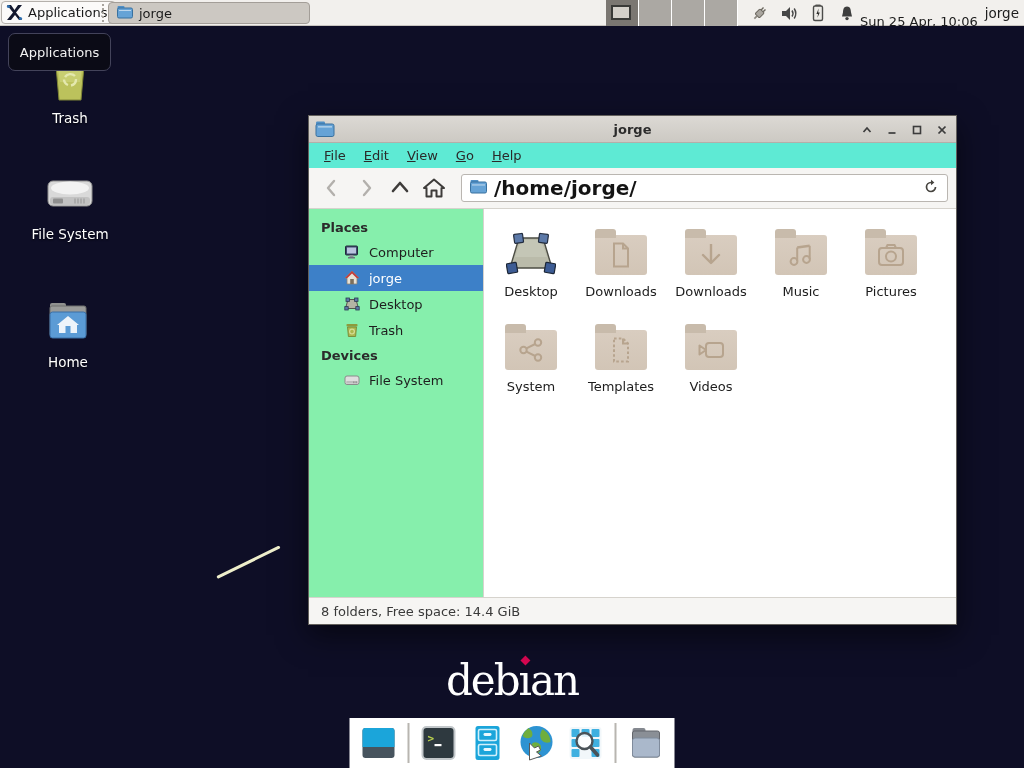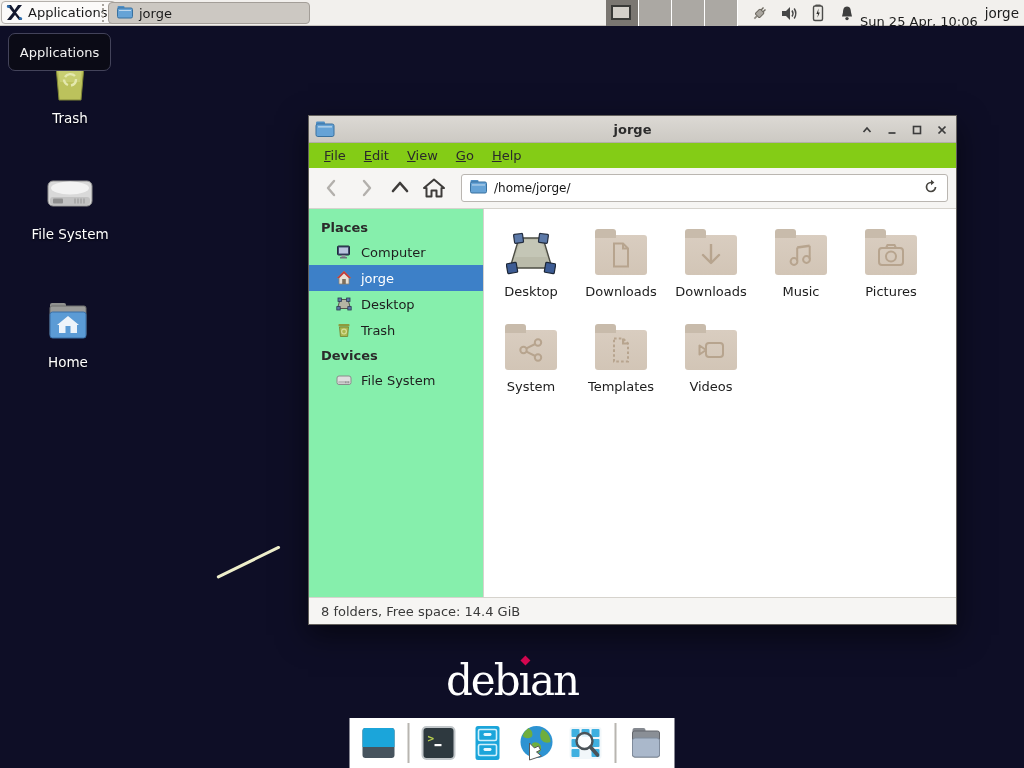--- a/index.html
+++ b/index.html
@@ -96,43 +96,43 @@
   .titlebar {
     height:27px; background:linear-gradient(#dcd9d4,#ccc9c3);
     border-bottom:1px solid #b3afa9;
     display:flex; align-items:center; position:relative;
   }
   .titlebar .tb-icon { position:absolute; left:6px; top:4px; }
   .titlebar .tb-title { flex:1; text-align:center; font-weight:bold; color:#2b2b2b; }
   .tb-buttons { position:absolute; right:6px; top:0; height:27px; display:flex; align-items:center; gap:9px; }
   .tb-btn { width:16px; height:16px; display:flex; align-items:center; justify-content:center; }
 
-  .menubar { height:25px; background:#84cc16; display:flex; align-items:center; padding-left:6px; }
+  .menubar { height:25px; background:#5eead4; display:flex; align-items:center; padding-left:6px; }
   .menu-item { padding:3px 9px; color:#2a2a2a; }
   .menu-item u { text-decoration:underline; }
 
   .toolbar {
     height:41px; background:#f6f5f3; border-bottom:1px solid #d6d3cd;
     display:flex; align-items:center; padding:0 8px; gap:4px;
   }
   .nav-btn { width:30px; height:30px; display:flex; align-items:center; justify-content:center; border-radius:3px; }
   .pathbar {
     flex:1; height:28px; margin-left:8px; background:#ffffff;
     border:1px solid #bab6b1; border-radius:3px;
     display:flex; align-items:center; padding:0 8px; gap:7px;
   }
-  .pathbar .path-text { flex:1; font-size:12px; color:#141414; }
+  .pathbar .path-text { flex:1; font-size:20px; color:#141414;font-weight:bold; }
 
   .fm-body { flex:1; display:flex; min-height:0; }
   .sidebar {
     width:175px; background:#86efac; border-right:1px solid #d6d3cd;
     padding-top:6px; overflow:hidden;
   }
   .side-header { font-weight:bold; color:#2b2b2b; padding:5px 12px 4px; }
-  .side-item { height:26px; display:flex; align-items:center; gap:8px; padding-left:26px; color:#1e1e1e; }
+  .side-item { height:26px; display:flex; align-items:center; gap:8px; padding-left:34px; color:#1e1e1e; }
   .side-item.selected { background:#3d80c8; color:#ffffff; }
   .side-item .si-icon { width:18px; display:flex; justify-content:center; }
 
   .fm-main { flex:1; background:#ffffff; display:flex; flex-wrap:wrap; align-content:flex-start; padding:8px 0 0 2px; }
   .fcell { width:90px; height:95px; display:flex; flex-direction:column; align-items:center; padding-top:10px; }
   .fcell .ficon-wrap { height:48px; display:flex; align-items:flex-end; justify-content:center; }
   .fcell .flabel { margin-top:9px; font-size:13px; color:#1d1d1d; }
   .folder-shape {
     width:52px; height:40px; background:linear-gradient(#d9cdc0,#d2c5b6);
     border-radius:3px; position:relative; display:flex; align-items:center; justify-content:center;

